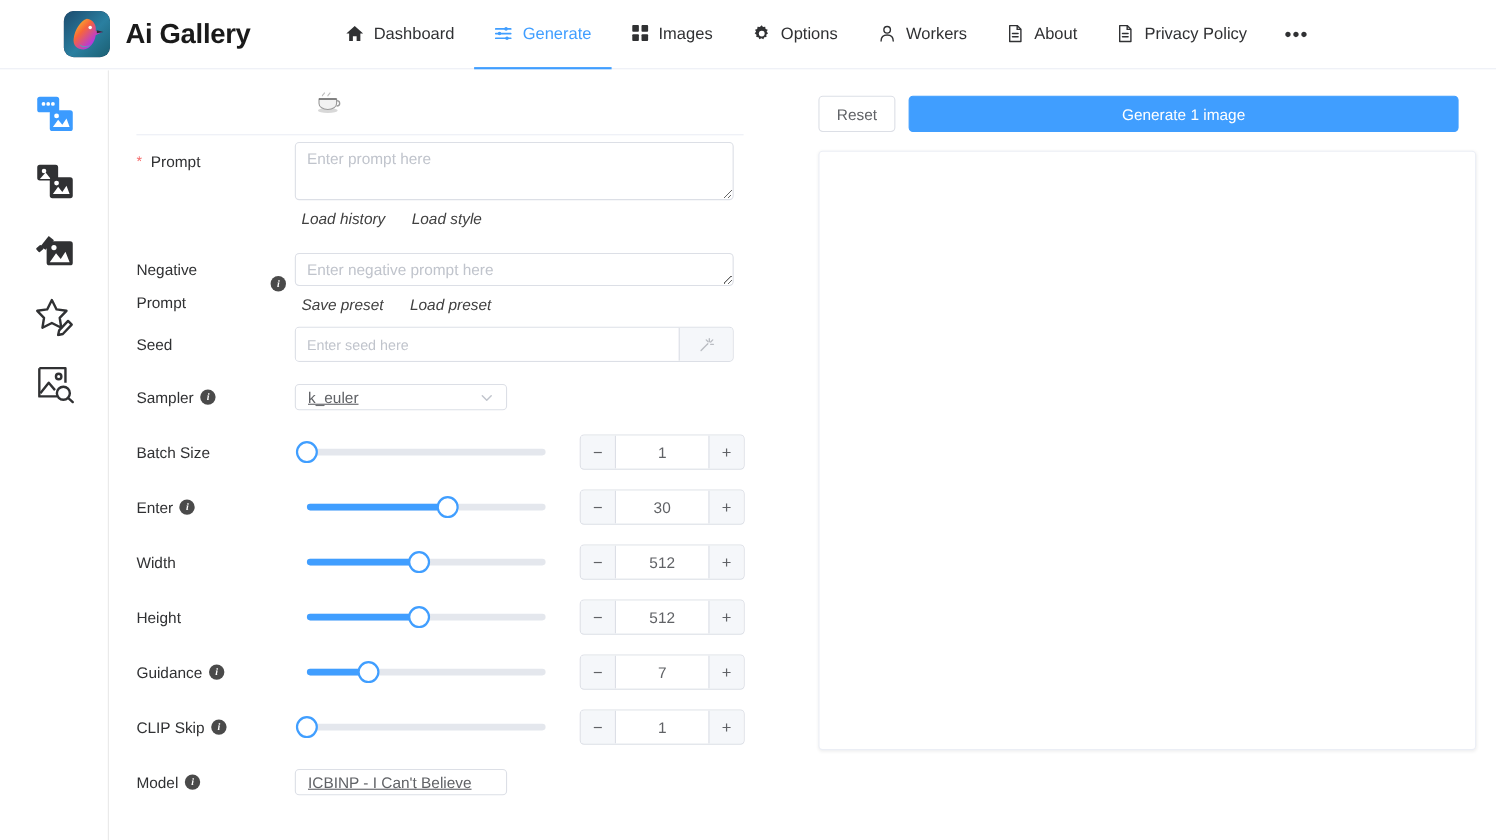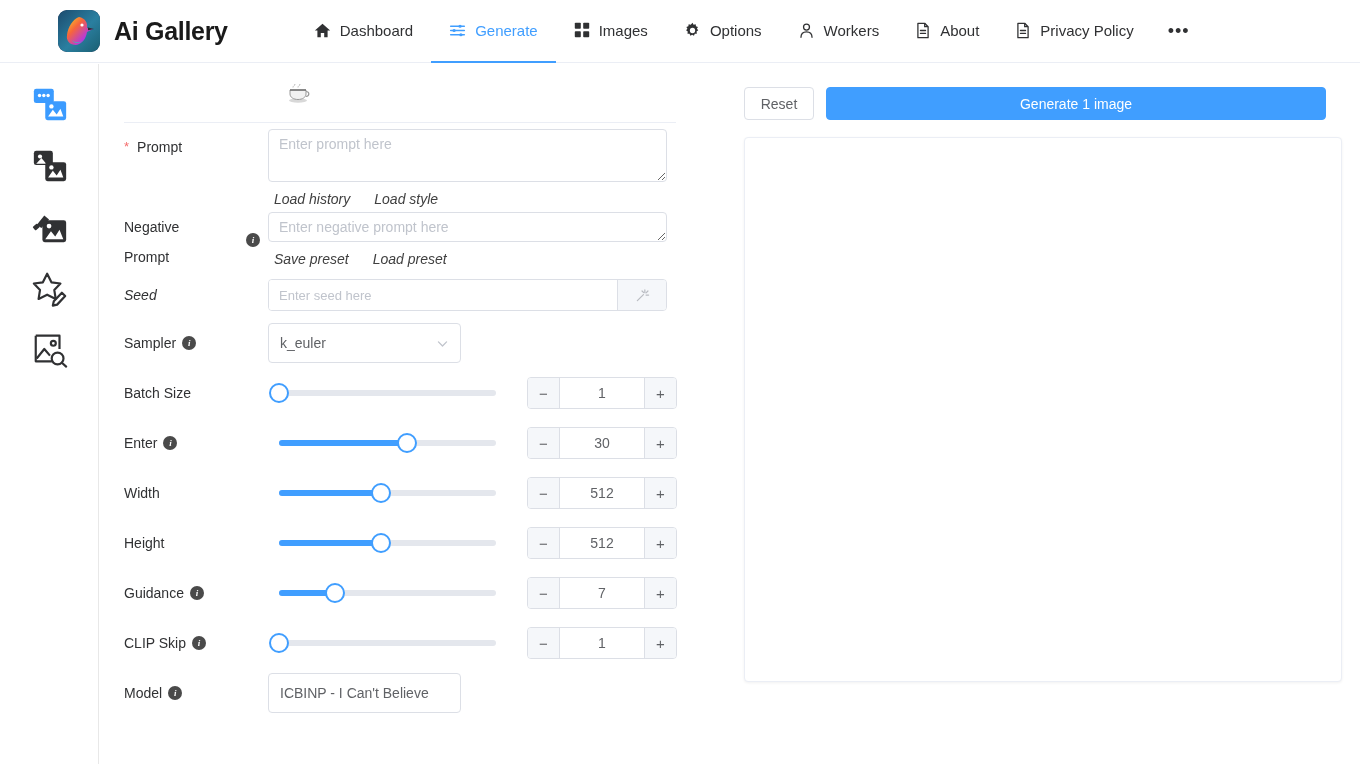--- a/index.html
+++ b/index.html
@@ -179,26 +179,26 @@
   }
   .seed-wrap input::placeholder { color: #c0c4cc; }
   .seed-btn {
     width: 49px; background: #f5f7fa;
     border-left: 1px solid #dcdfe6;
     display: flex; align-items: center; justify-content: center;
     cursor: pointer; color: #a8abb2;
   }
 
   .select-box {
-    width: 193px; height: 40px;
+    width: 193px; height: 24px;
     border: 1px solid #dcdfe6; border-radius: 4px;
     display: flex; align-items: center; justify-content: space-between;
     padding: 0 11px;
     font-size: 14px; color: #606266;
-    cursor: pointer; background: #fff;
+    cursor: pointer; background: #fff; text-decoration: underline;
   }
   .select-box .chev2 { color: #c0c4cc; display: flex; }
 
   
   .srow { display: flex; align-items: center; height: 50px; }
   .srow .row-label { padding-top: 0; height: 50px; }
   .slider {
     position: relative;
     width: 217px; height: 6px;
     background: #e4e7ed; border-radius: 3px;
@@ -472,39 +472,39 @@
     </div>
     <div class="row-field">
       <textarea class="ta" placeholder="Enter prompt here" style=""></textarea>
       <div class="link-row">
         <span class="lnk">Load history</span>
         <span class="lnk">Load style</span>
       </div>
     </div>
   </div>
 
-  <div class="row" style="margin-top:0;justify-content:center;">
+  <div class="row" style="margin-top:18px;justify-content:center;">
     <div class="row-label two-line" style="padding-top:0;height:56px;position:relative;">
       <div style="display:flex;flex-direction:column;line-height:30px;">
         <span>Negative</span>
         <span>Prompt</span>
       </div>
       <span class="info-ico" style="position:absolute;left:122px;top:21px;">i</span>
     </div>
     <div class="row-field">
       <textarea class="ta small" placeholder="Enter negative prompt here" style=""></textarea>
       <div class="link-row">
         <span class="lnk">Save preset</span>
         <span class="lnk">Load preset</span>
       </div>
     </div>
   </div>
 
   <div class="row" style="align-items:center;height:46px;">
-    <div class="row-label" style="padding-top:0;font-style:italic;">
+    <div class="row-label" style="padding-top:0;">
       <span>Seed</span>
     </div>
     <div class="row-field" style="display:flex;">
       <div class="seed-wrap">
         <input placeholder="Enter seed here" style="">
         <span class="seed-btn">
           <svg width="15" height="15" viewBox="0 0 16 16" stroke="#b9bcc2" stroke-width="1.3" fill="none" stroke-linecap="round">
             <line x1="2.5" y1="13.5" x2="9" y2="7"></line>
             <line x1="10.5" y1="2" x2="10.5" y2="5"></line>
             <line x1="13.8" y1="3.2" x2="11.8" y2="5.2"></line>

